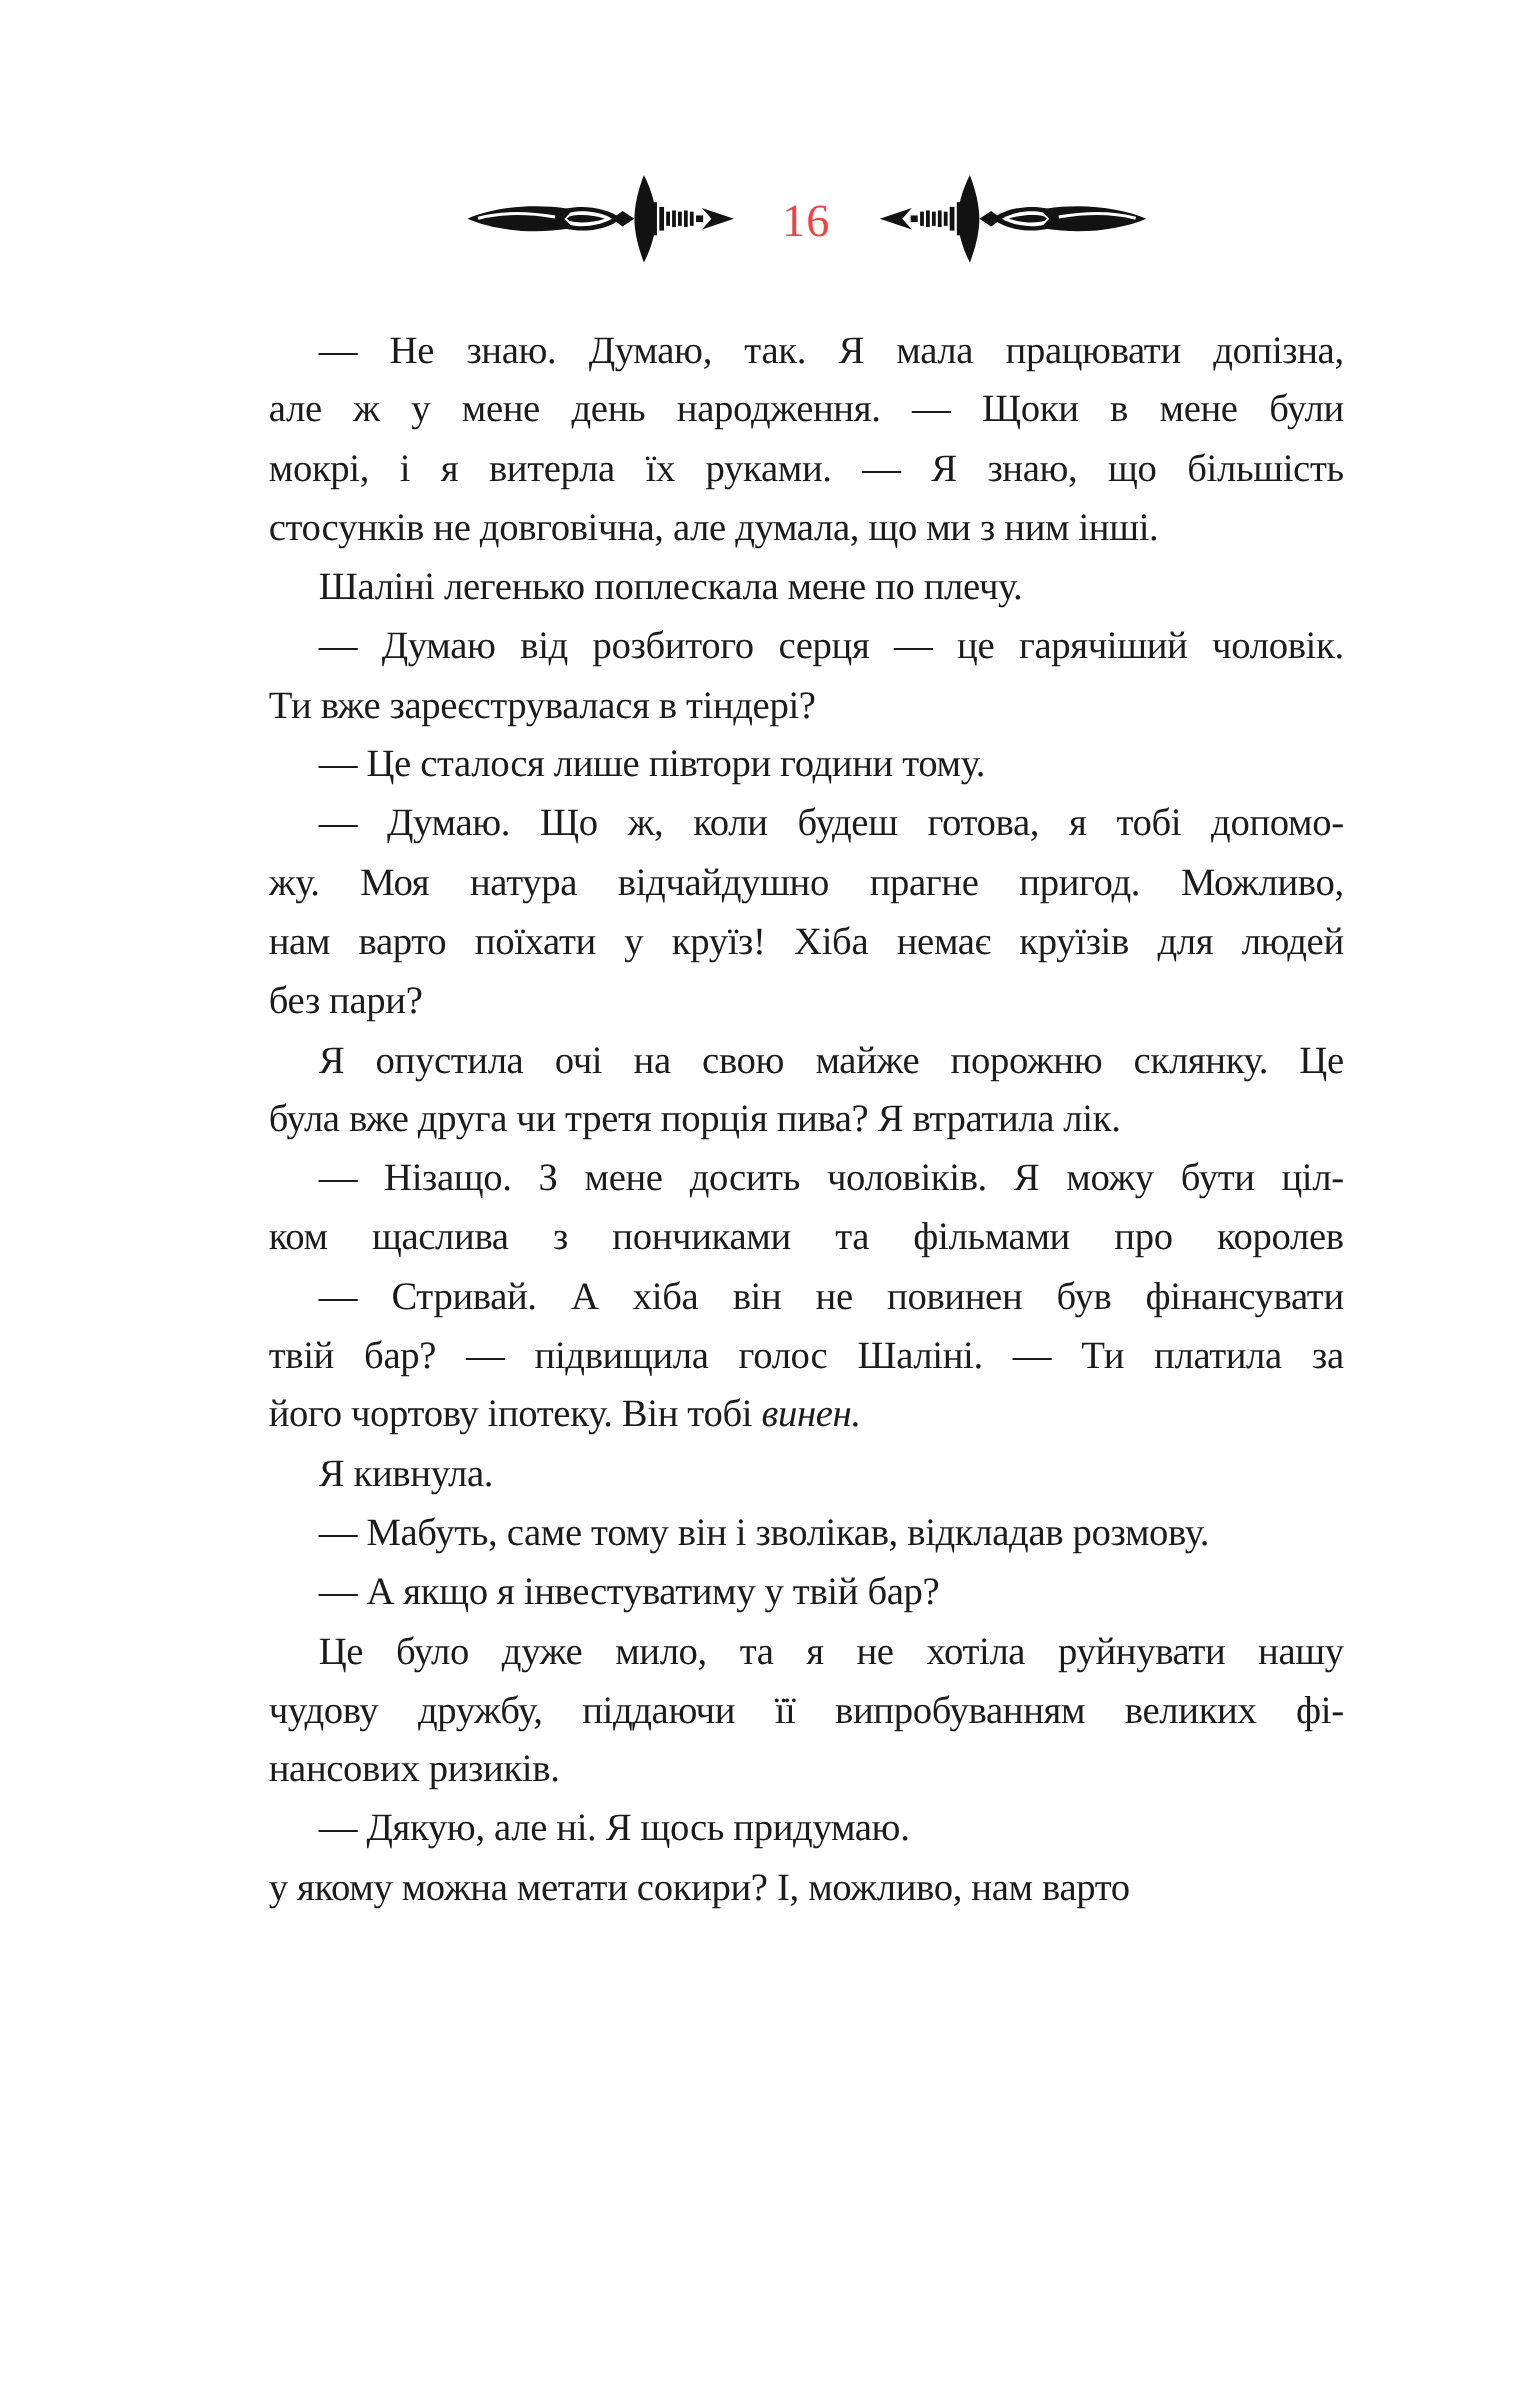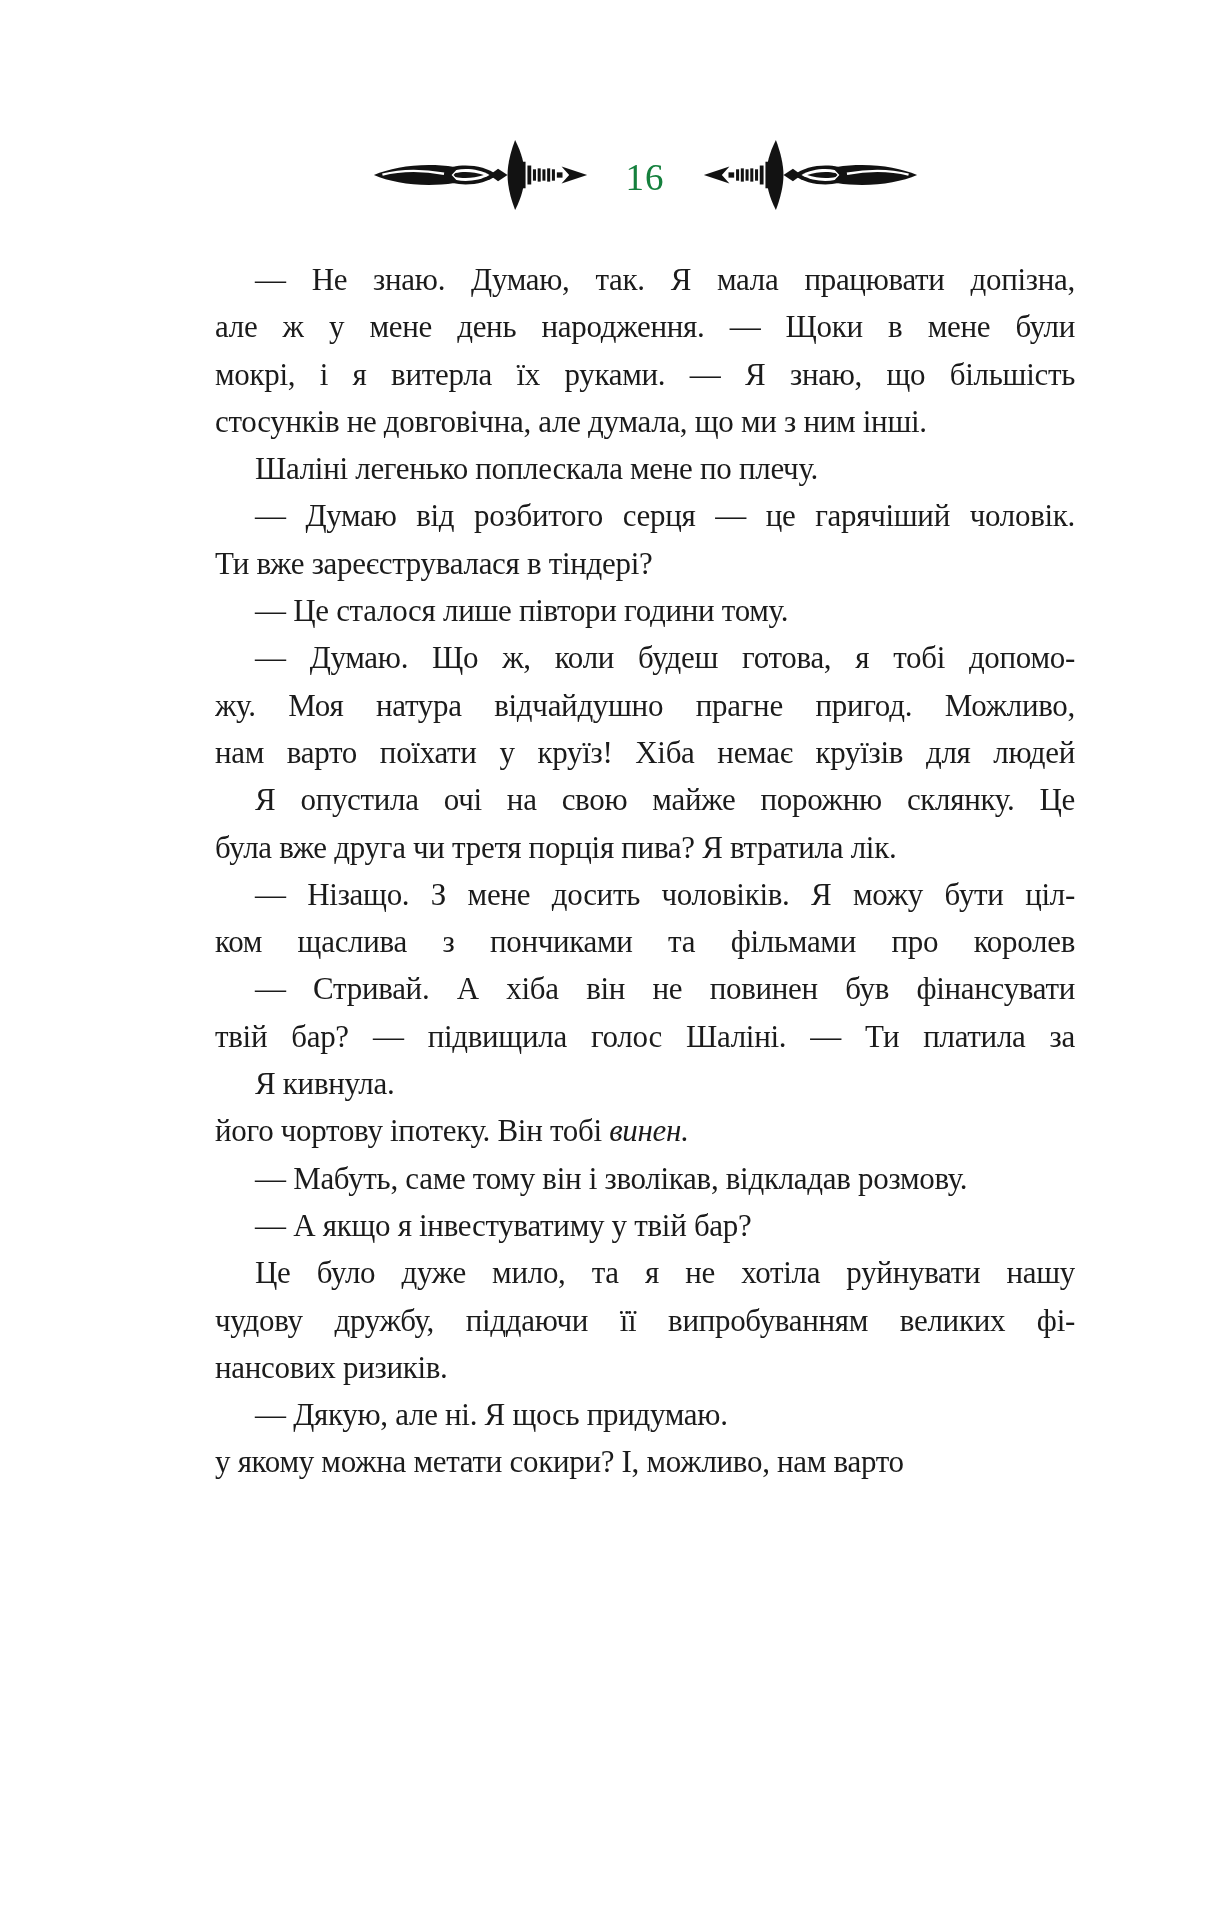--- a/index.html
+++ b/index.html
@@ -15,21 +15,21 @@
     margin:135px 0 0 215px;
     width:860px;height:80px;
     display:flex;align-items:center;justify-content:center;
     gap:36px;
   }
   .ornament{flex:0 0 auto;display:block;}
   .ornament.flip{transform:scaleX(-1);}
   .page-number{
     font-size:37px;
     letter-spacing:1px;
-    color:#15803d;
+    color:#ef4444;
     line-height:1;
     padding-top:4px;
   }
   .text-block{
     margin:41px 0 0 215px;
     width:860px;
     font-size:31px;
     letter-spacing:-0.3px;
   }
   .line{
@@ -89,28 +89,29 @@
       <div class="line just"><span>але ж у мене день народження. — Щоки в мене були</span></div>
       <div class="line just"><span>мокрі, і я витерла їх руками. — Я знаю, що більшість</span></div>
       <div class="line"><span>стосунків не довговічна, але думала, що ми з ним інші.</span></div>
       <div class="line indent"><span>Шаліні легенько поплескала мене по плечу.</span></div>
       <div class="line indent just"><span>— Думаю від розбитого серця — це гарячіший чоловік.</span></div>
       <div class="line"><span>Ти вже зареєструвалася в тіндері?</span></div>
       <div class="line indent"><span>— Це сталося лише півтори години тому.</span></div>
       <div class="line indent just"><span>— Думаю. Що ж, коли будеш готова, я тобі допомо-</span></div>
       <div class="line just"><span>жу. Моя натура відчайдушно прагне пригод. Можливо,</span></div>
       <div class="line just"><span>нам варто поїхати у круїз! Хіба немає круїзів для людей</span></div>
+      <div class="line"><span>без пари?</span></div>
       <div class="line indent just"><span>Я опустила очі на свою майже порожню склянку. Це</span></div>
       <div class="line"><span>була вже друга чи третя порція пива? Я втратила лік.</span></div>
       <div class="line indent just"><span>— Нізащо. З мене досить чоловіків. Я можу бути ціл-</span></div>
       <div class="line just"><span>ком щаслива з пончиками та фільмами про королев</span></div>
       <div class="line indent just"><span>— Стривай. А хіба він не повинен був фінансувати</span></div>
       <div class="line just"><span>твій бар? — підвищила голос Шаліні. — Ти платила за</span></div>
+      <div class="line"><span>його чортову іпотеку. Він тобі </span><span class="it">винен.</span></div>
       <div class="line indent"><span>Я кивнула.</span></div>
-      <div class="line"><span>його чортову іпотеку. Він тобі </span><span class="it">винен.</span></div>
       <div class="line indent"><span>— Мабуть, саме тому він і зволікав, відкладав розмову.</span></div>
       <div class="line indent"><span>— А якщо я інвестуватиму у твій бар?</span></div>
       <div class="line indent just"><span>Це було дуже мило, та я не хотіла руйнувати нашу</span></div>
       <div class="line just"><span>чудову дружбу, піддаючи її випробуванням великих фі-</span></div>
       <div class="line"><span>нансових ризиків.</span></div>
       <div class="line indent"><span>— Дякую, але ні. Я щось придумаю.</span></div>
       <div class="line"><span>у якому можна метати сокири? І, можливо, нам варто</span></div>
     </div>
 </div>
 

